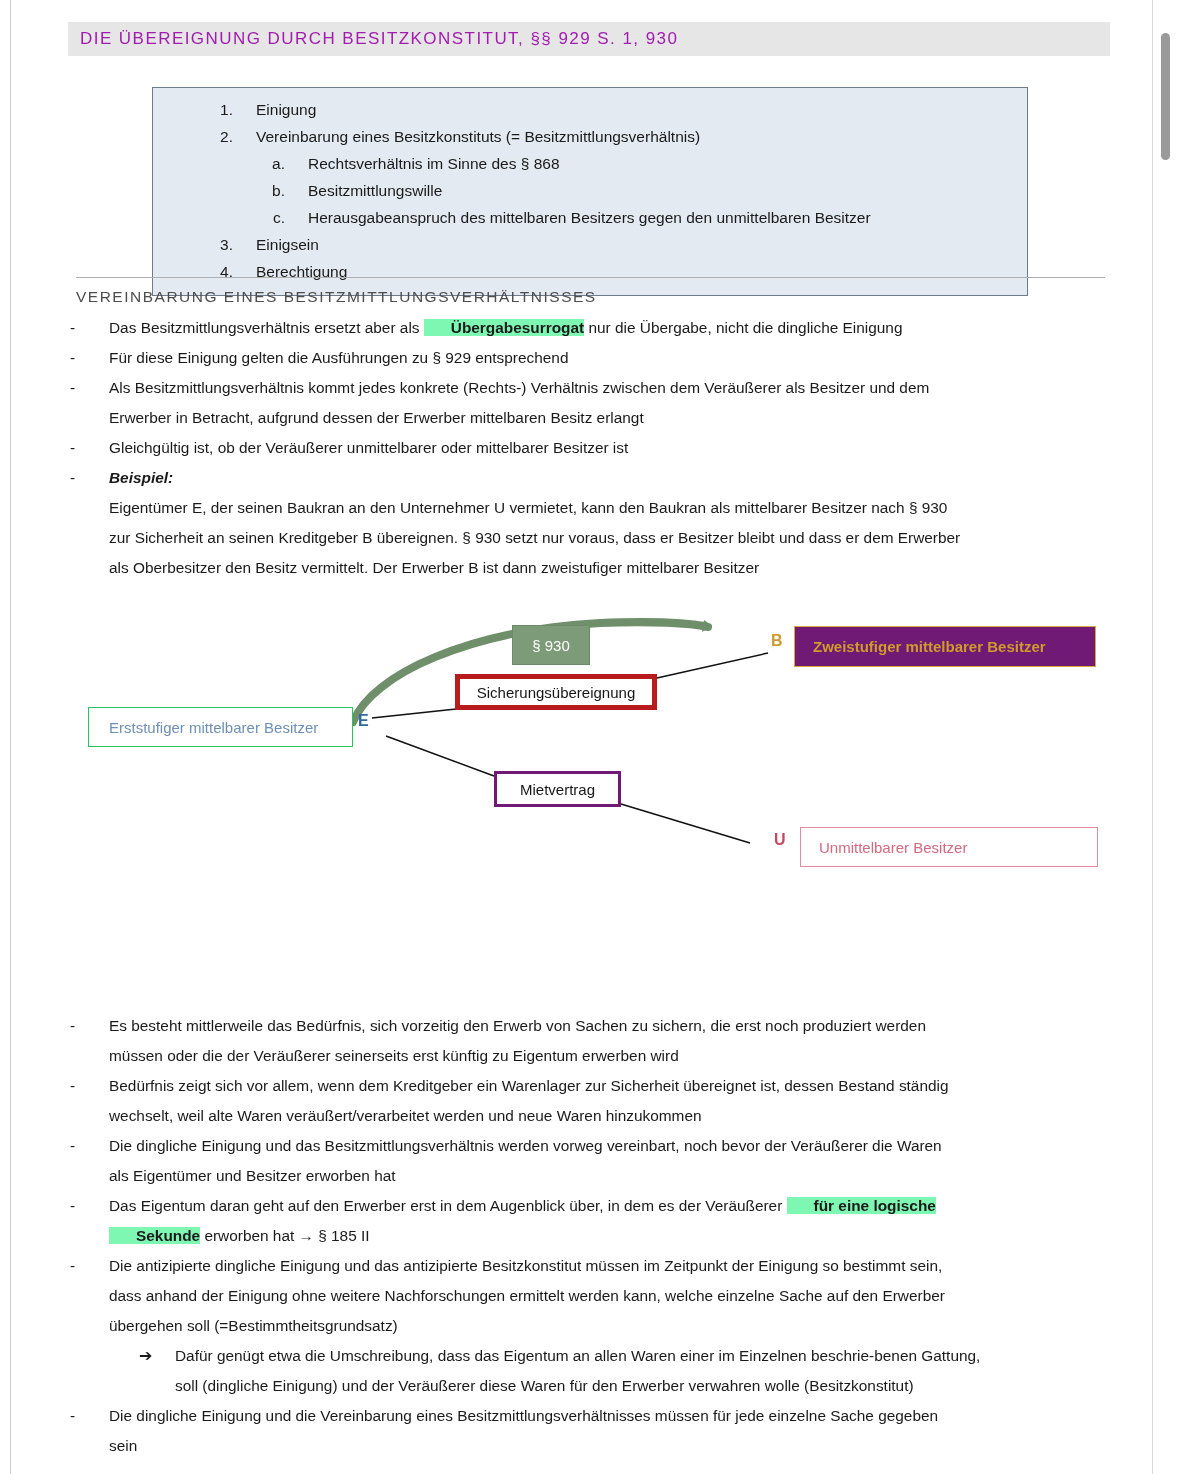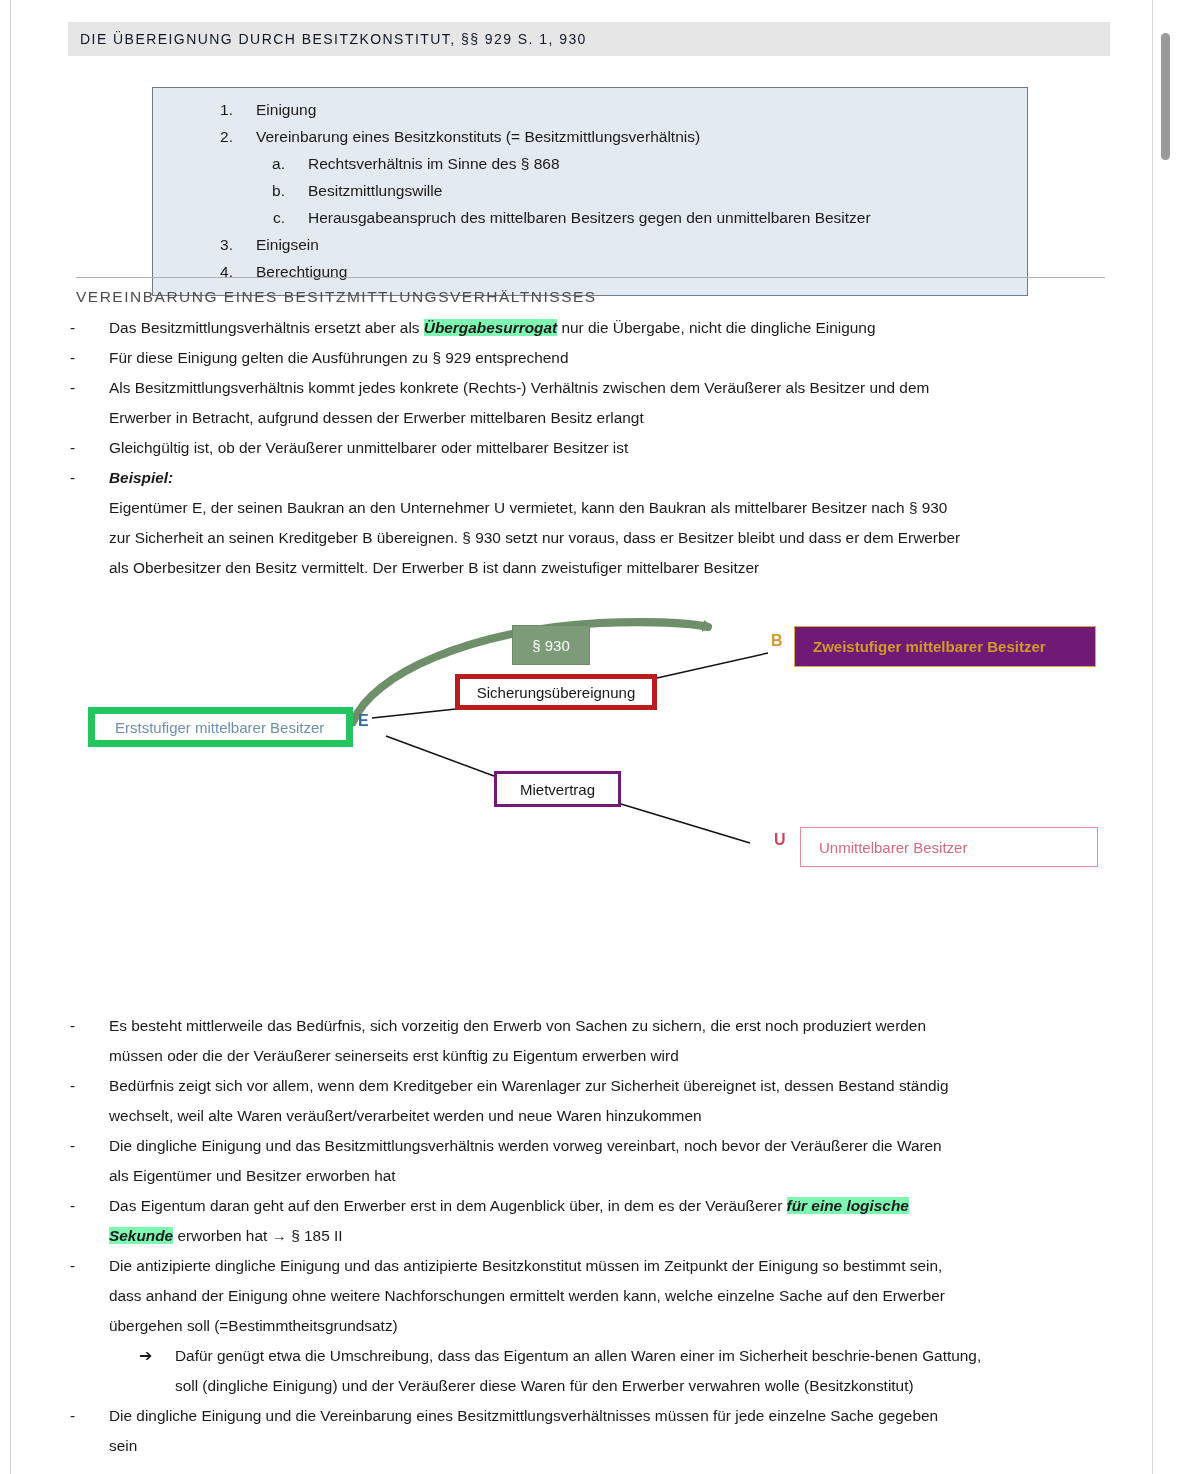--- a/index.html
+++ b/index.html
@@ -62,23 +62,23 @@
     left: 68px;
     top: 22px;
     width: 1042px;
     height: 34px;
     background: #e6e6e6;
     display: flex;
     align-items: center;
   }
   .title-bar .title-text {
     padding-left: 12px;
-    font-size: 14px;
+    font-size: 17px;
     letter-spacing: 1.45px;
-    color: #0f172a;
+    color: #a21caf;
     font-weight: 400;
     text-align: center;
   }
 
   
   .scheme-box {
     position: absolute;
     left: 152px;
     top: 87px;
     width: 876px;
@@ -157,22 +157,22 @@
     font-size: 15.4px;
     line-height: 30px;
     padding-left: 41px;
     color: #1a1a1a;
   }
   .cont-line.sub {
     padding-left: 107px;
   }
   .hl {
     background: #7ef7b3;
-    font-style: italic;
     font-weight: bold;
+    padding-left: 27px;
   }
   .bi { font-weight: bold; font-style: italic; }
 
   
   .diagram {
     position: absolute;
     left: 0;
     top: 596px;
     width: 1152px;
     height: 300px;
@@ -180,21 +180,21 @@
   .diagram svg { position: absolute; left: 0; top: 0; }
   .d-box {
     position: absolute;
     box-sizing: border-box;
     display: flex;
     align-items: center;
     font-size: 15px;
   }
   .box-e {
     left: 88px; top: 111px; width: 265px; height: 40px;
-    border: 7px solid #22c55e; background: #ffffff;
+    border: 1px solid #22c55e; background: #ffffff;
     color: #6e8fb4; padding-left: 20px;
   }
   .lbl-e {
     position: absolute; left: 358px; top: 116px;
     font-size: 16px; font-weight: bold; color: #2f6a9b;
   }
   .box-b {
     left: 794px; top: 30px; width: 302px; height: 41px;
     border: 1.5px solid #d9a93a; background: #701a75;
     color: #cf9b2b; font-weight: bold; padding-left: 18px;
@@ -378,21 +378,21 @@
 
     <div class="b-row">
       <span class="dash">-</span>
       <span class="body">Die antizipierte dingliche Einigung und das antizipierte Besitzkonstitut müssen im Zeitpunkt der Einigung so bestimmt sein,</span>
     </div>
     <div class="cont-line">dass anhand der Einigung ohne weitere Nachforschungen ermittelt werden kann, welche einzelne Sache auf den Erwerber</div>
     <div class="cont-line">übergehen soll (=Bestimmtheitsgrundsatz)</div>
 
     <div class="b-row sub">
       <span class="dash">➔</span>
-      <span class="body">Dafür genügt etwa die Umschreibung, dass das Eigentum an allen Waren einer im Sicherheit beschrie-benen Gattung,</span>
+      <span class="body">Dafür genügt etwa die Umschreibung, dass das Eigentum an allen Waren einer im Einzelnen beschrie-benen Gattung,</span>
     </div>
     <div class="cont-line sub">soll (dingliche Einigung) und der Veräußerer diese Waren für den Erwerber verwahren wolle (Besitzkonstitut)</div>
 
     <div class="b-row">
       <span class="dash">-</span>
       <span class="body">Die dingliche Einigung und die Vereinbarung eines Besitzmittlungsverhältnisses müssen für jede einzelne Sache gegeben</span>
     </div>
     <div class="cont-line">sein</div>
 
   </div>

